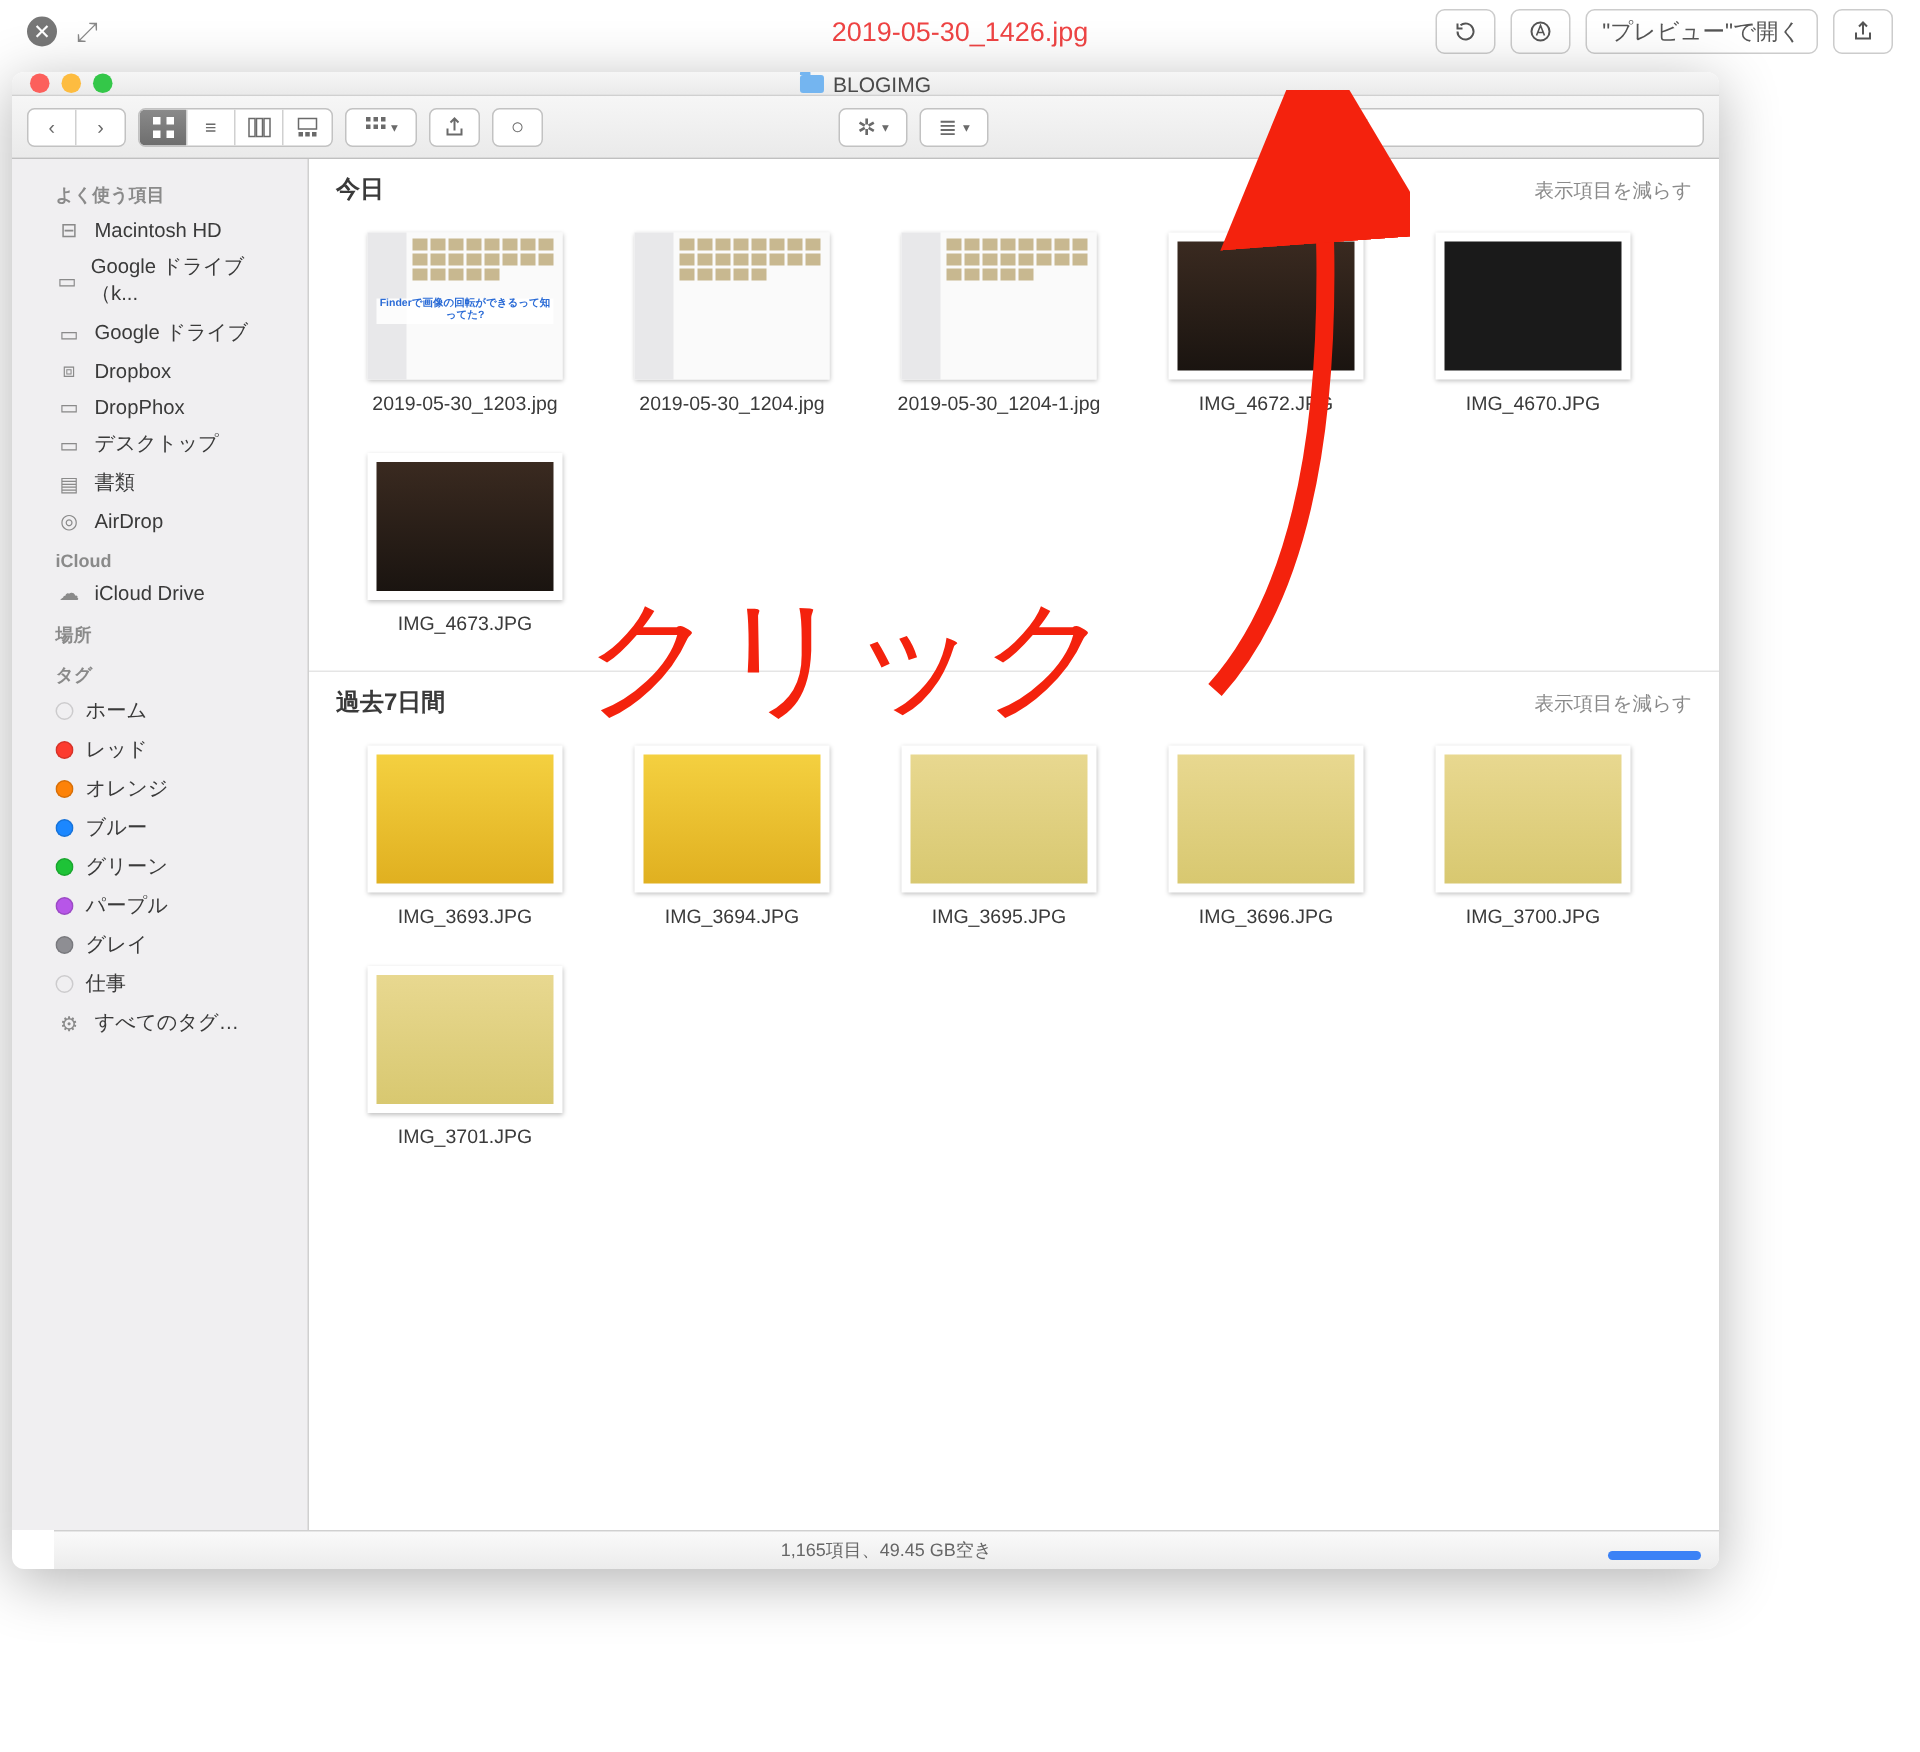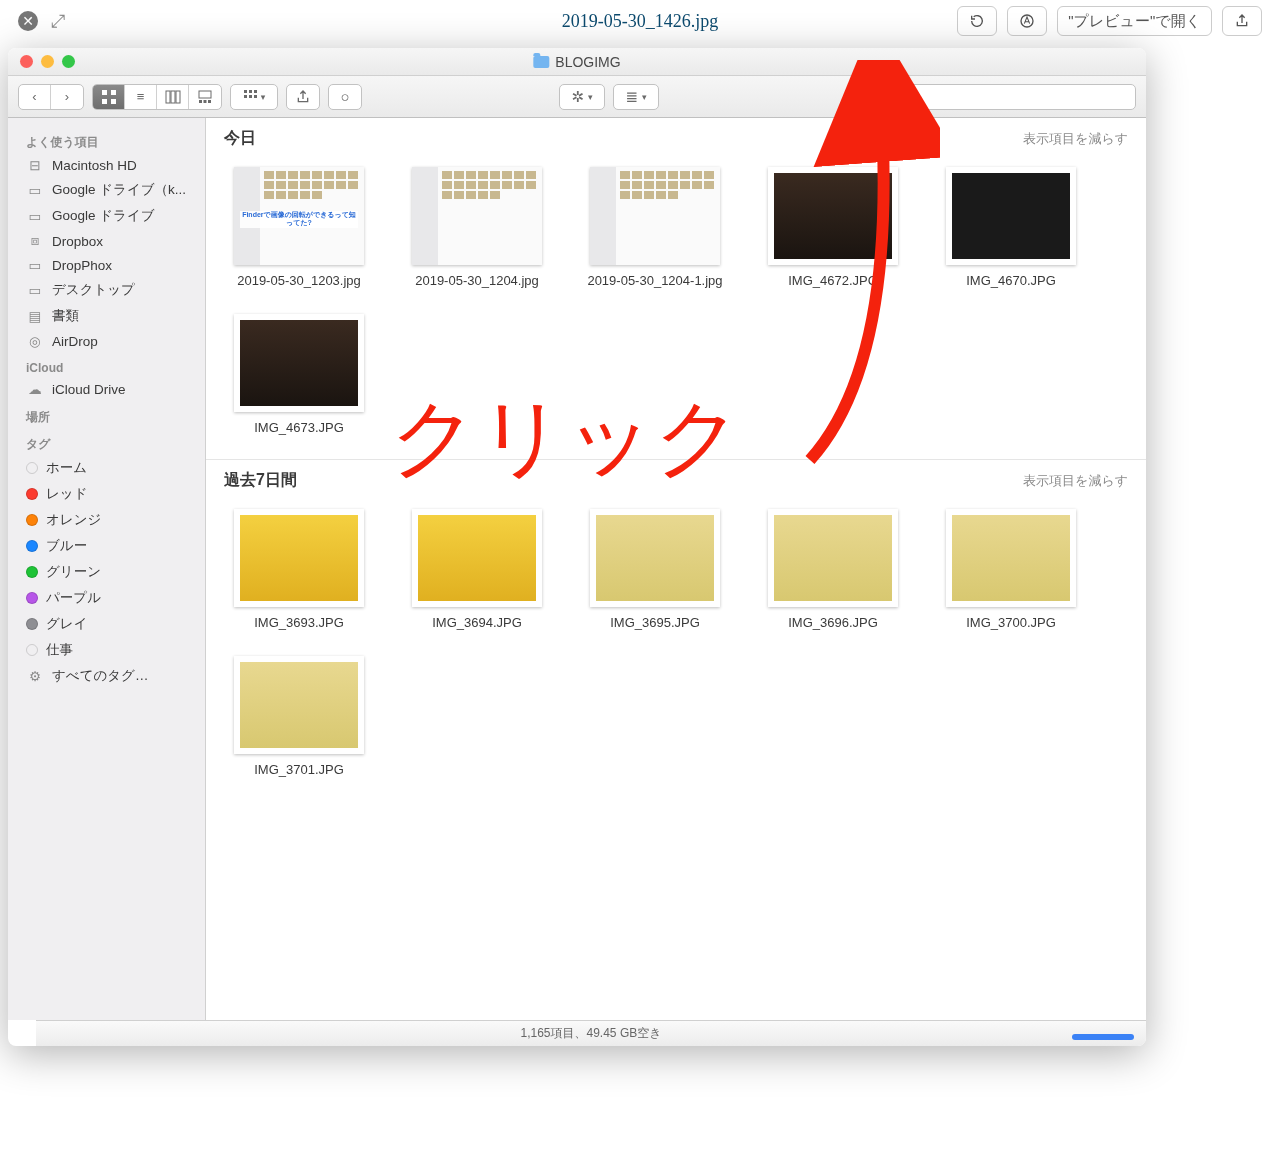--- a/index.html
+++ b/index.html
@@ -3,37 +3,37 @@
 <meta charset="utf-8">
 <style>
 * { margin: 0; padding: 0; box-sizing: border-box; font-family: -apple-system, "Helvetica Neue", sans-serif; }
 body { background: #fff; width: 1280px; height: 1168px; overflow: hidden; position: relative; }
 
 .quicklook-bar {
   height: 42px; display: flex; align-items: center; padding: 0 18px; gap: 8px;
   border-bottom: 0; position: relative;
 }
 .ql-left { display: flex; gap: 10px; color: #888; }
-.ql-title { position: absolute; left: 50%; transform: translateX(-50%); font-size: 18px; color: #0c4a6e; font-family: Liberation Serif, serif; }
+.ql-title { position: absolute; left: 50%; transform: translateX(-50%); font-size: 18px; color: #ef4444; }
 .ql-right { margin-left: auto; display: flex; gap: 10px; align-items: center; }
 .ql-btn {
   border: 1px solid #ccc; background: #fff; border-radius: 6px; height: 30px;
   min-width: 40px; padding: 0 10px; font-size: 15px; display: flex; align-items: center; justify-content: center;
   color: #555;
 }
 .close-x { width: 20px; height: 20px; border-radius: 50%; background: #777; color:#fff; display:flex; align-items:center; justify-content:center; font-size:14px; }
 .maximize { width: 20px; height:20px; display:flex; align-items:center; justify-content:center; color:#888; font-size:18px; }
 
 .finder {
   position: absolute; left: 8px; top: 48px; width: 1138px; height: 998px;
   background: #fff; border-radius: 8px; box-shadow: 0 8px 40px rgba(0,0,0,0.3);
   display: flex; flex-direction: column; overflow: hidden;
 }
 .titlebar {
-  height: 28px; background: linear-gradient(#f6f6f6,#eaeaea);
+  height: 16px; background: linear-gradient(#f6f6f6,#eaeaea);
   display: flex; align-items: center; padding: 0 12px; border-bottom: 1px solid #d0d0d0;
 }
 .traffic { display: flex; gap: 8px; }
 .dot { width: 13px; height: 13px; border-radius: 50%; }
 .dot.red { background: #fc605c; } .dot.yellow { background: #fdbc40; } .dot.green { background: #34c749; }
 .titlebar-title { position:absolute; left:50%; transform:translateX(-50%); font-size:14px; color:#4a4a4a; display:flex; align-items:center; gap:6px; }
 .folder-icon { width:16px; height:12px; background:#74b5f0; border-radius:2px; position:relative; }
 .folder-icon::before { content:''; position:absolute; top:-3px; left:0; width:7px; height:3px; background:#74b5f0; border-radius:2px 2px 0 0; }
 
 .toolbar {
@@ -43,32 +43,32 @@
 .tb-group { display:flex; border:1px solid #c2c2c2; border-radius:5px; overflow:hidden; height:26px; background:#fff; }
 .tb-seg { width:32px; display:flex; align-items:center; justify-content:center; border-right:1px solid #d0d0d0; color:#6a6a6a; font-size:13px; }
 .tb-seg:last-child { border-right:none; }
 .tb-seg.active { background: linear-gradient(#8a8a8a,#6e6e6e); color:#fff; }
 .tb-btn { border:1px solid #c2c2c2; border-radius:5px; height:26px; min-width:34px; background:#fff; display:flex; align-items:center; justify-content:center; color:#6a6a6a; font-size:15px; }
 .toolbar .spacer { flex:1; }
 .search { border:1px solid #c2c2c2; border-radius:5px; height:26px; width:280px; background:#fff; display:flex; align-items:center; padding:0 8px; color:#999; font-size:13px; gap:6px;}
 .search input { border:none; outline:none; flex:1; font-size:13px; }
 
 .body { display:flex; flex:1; overflow:hidden; }
-.sidebar { width: 198px; background:#f0eff1; border-right:1px solid #d0d0d0; overflow-y:auto; padding:8px 4px; font-size:13.5px; }
+.sidebar { width: 198px; background:#f0eff1; border-right:1px solid #d0d0d0; overflow-y:auto; padding:8px 15px; font-size:13.5px; }
 .sb-heading { color:#8a8a8a; font-size:12px; font-weight:600; padding:8px 14px 2px; }
 .sb-item { display:flex; align-items:center; gap:8px; padding:4px 14px; color:#3a3a3a; }
 .sb-icon { width:18px; height:16px; display:flex; align-items:center; justify-content:center; color:#8a8a8a; }
 .tag-dot { width:12px; height:12px; border-radius:50%; border:1px solid rgba(0,0,0,0.15); }
 
 .content { flex:1; overflow-y:auto; background:#fff; position:relative; }
 .section-head { display:flex; align-items:center; padding:10px 18px 6px; font-size:16px; font-weight:700; color:#3a3a3a; border-top:1px solid #e5e5e5; }
 .section-head:first-child { border-top:none; }
 .show-less { margin-left:auto; font-size:13px; font-weight:400; color:#8a8a8a; }
 
-.grid { display:flex; flex-wrap:wrap; gap:26px 28px; padding:12px 18px 24px; }
+.grid { display:flex; flex-wrap:wrap; gap:26px 28px; padding:12px 29px 24px; }
 .item { width:150px; display:flex; flex-direction:column; align-items:center; gap:8px; }
 .thumb { width:130px; height:98px; background:#fff; box-shadow: 0 1px 3px rgba(0,0,0,0.25); display:flex; align-items:center; justify-content:center; position:relative; }
 .thumb-inner { width:118px; height:86px; background:#d8d8d8; }
 .caption { font-size:13px; color:#3a3a3a; text-align:center; word-break:break-all; }
 
 .statusbar { height:26px; border-top:1px solid #d0d0d0; background:linear-gradient(#fafafa,#ececec); display:flex; align-items:center; justify-content:center; font-size:12px; color:#666; position:relative;margin-left:28px; }
 .scroll-ind { position:absolute; right:12px; bottom:6px; width:62px; height:6px; background:#3b82f6; border-radius:3px; }
 
 .annotation-text { position:absolute; left:390px; top:380px; font-size:86px; font-weight:400; color:#f4220d; pointer-events:none; }
 .annotation-arrow { position:absolute; left:740px; top:60px; pointer-events:none; }

